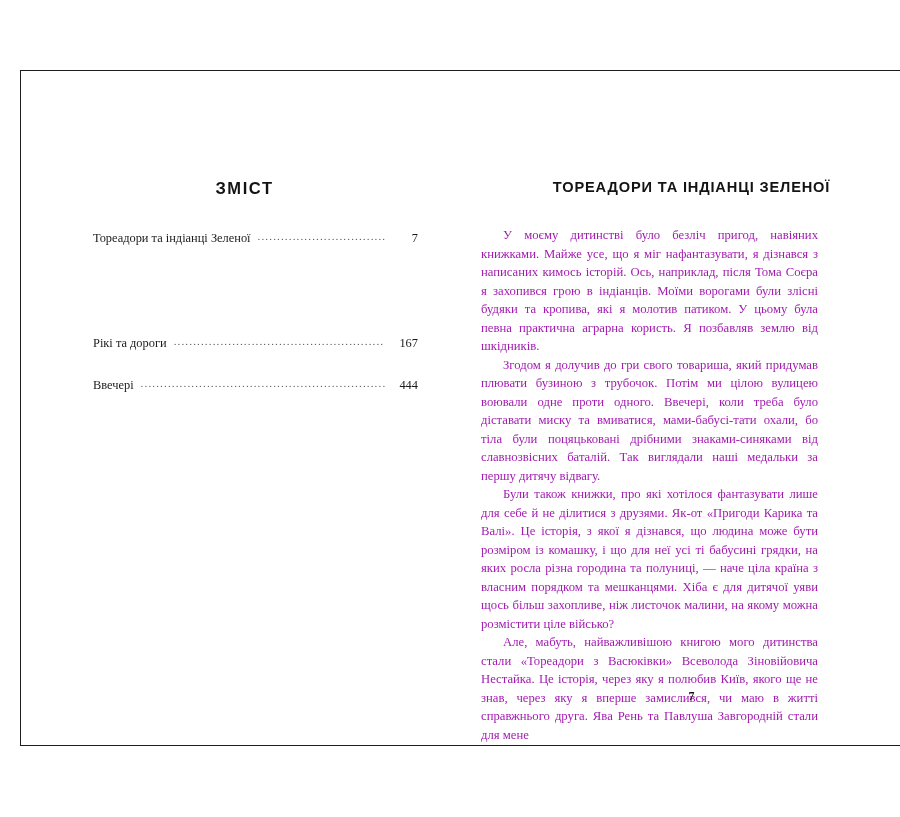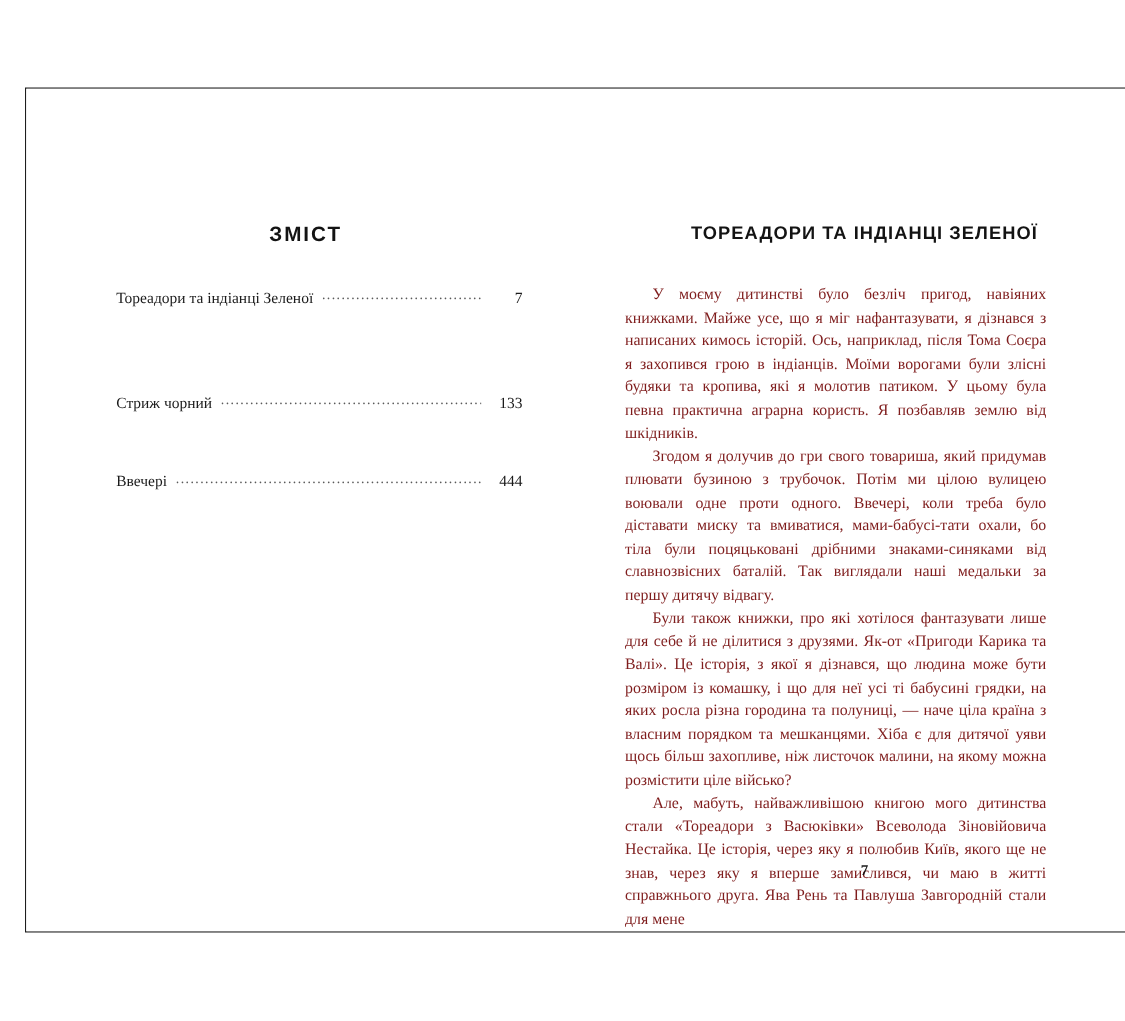--- a/index.html
+++ b/index.html
@@ -111,23 +111,22 @@
   }
 
   .chapter-body {
     position: absolute;
     left: 13px;
     top: 155px;
     width: 337px;
     font-size: 12.7px;
     line-height: 18.5px;
     text-align: justify;
-    color: #7f1d1d;
+    color: #a21caf;
     hyphens: none;
-    margin-left: 19px;
   }
   .chapter-body p {
     margin: 0;
     text-indent: 22px;
   }
 
   .folio {
     position: absolute;
     left: 0;
     right: 0;
@@ -157,28 +156,28 @@
       </div>
 
       <div class="toc-gap-large"></div>
 
 
       <div class="toc-gap-small"></div>
 
 
       <div class="toc-gap-small"></div>
 
+
+      <div class="toc-gap-small"></div>
+
       <div class="toc-row">
-        <span class="toc-title">Стриж чорний</span>
+        <span class="toc-title">Рікі та дороги</span>
         <span class="toc-dots"></span>
-        <span class="toc-page">133</span>
+        <span class="toc-page">167</span>
       </div>
-
-      <div class="toc-gap-small"></div>
-
 
       <div class="toc-gap-large"></div>
 
       <div class="toc-row">
         <span class="toc-title">Ввечері</span>
         <span class="toc-dots"></span>
         <span class="toc-page">444</span>
       </div>
 
     </div>

